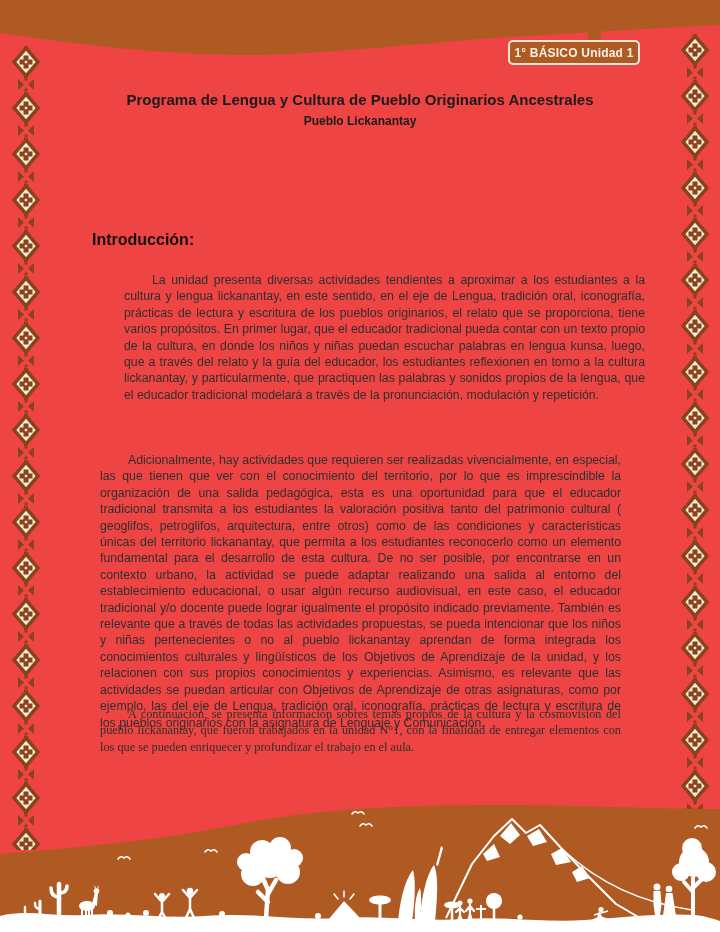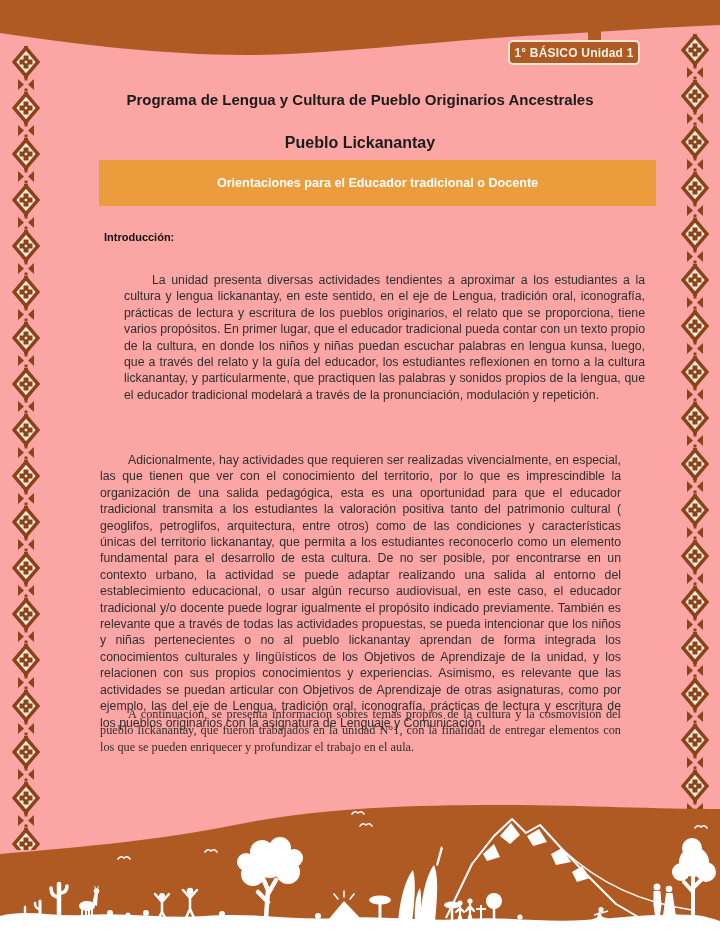--- a/index.html
+++ b/index.html
@@ -1,43 +1,43 @@
 <!DOCTYPE html>
 <html><head>
 <meta charset="utf-8">
 <style>
   html,body{margin:0;padding:0;background:#ffffff;}
   .page{
-    position:relative;width:720px;height:932px;background:#fca5a5;
+    position:relative;width:720px;height:932px;background:#ef4444;
     overflow:hidden;font-family:"Liberation Sans",sans-serif;
   }
   .hdr-wave{position:absolute;top:0;left:0;}
   .unit-badge{
     position:absolute;top:40px;left:508px;width:128px;height:21px;
     background:#B05A23;border:2px solid #F2E7D7;border-radius:5px;
     display:flex;align-items:center;justify-content:center;
     color:#F8F2E7;font-size:12px;font-weight:bold;letter-spacing:.2px;
   }
   .borders-overlay{position:absolute;top:0;left:0;pointer-events:none;}
   .title{
     position:absolute;top:91px;left:60px;width:600px;text-align:center;
     font-size:15px;font-weight:bold;color:#1b1b1b;
   }
   .subtitle{
-    position:absolute;top:134px;left:60px;width:600px;text-align:center;
-    font-size:16px;font-weight:bold;color:#1b1b1b;
+    position:absolute;top:114px;left:60px;width:600px;text-align:center;
+    font-size:12px;font-weight:bold;color:#1b1b1b;
   }
   .banner{
     position:absolute;top:160px;left:99px;width:557px;height:46px;
     background:#EB9C3C;display:flex;align-items:center;justify-content:center;
     color:#ffffff;font-size:12.6px;font-weight:bold;
   }
   .section-heading{
-    position:absolute;top:231px;left:104px;
-    font-size:11px;font-weight:bold;color:#111111;
+    position:absolute;top:231px;left:92px;
+    font-size:16px;font-weight:bold;color:#111111;
   }
   .body-par{
     position:absolute;left:100px;width:521px;margin:0;
     text-align:justify;text-indent:28px;
     font-size:12.3px;line-height:16.4px;color:#2f2f2f;
   }
   .p1{top:272px;margin-left:24px;} .p2{top:420px;margin-top:32px;} .p3{top:706px;font-family:Liberation Serif, serif;}
   .ftr-wave{position:absolute;bottom:0;left:0;}
 </style>
 </head>
@@ -79,21 +79,20 @@
         <rect x="12.5" y="42.5" width="3" height="3" fill="#8A4218"></rect>
       </pattern>
     </defs>
     <rect x="12" y="46" width="28" height="804" fill="url(#motifL)"></rect>
     <rect x="681" y="34" width="28" height="778" fill="url(#motifR)"></rect>
   </svg>
 
   <div class="title">Programa de Lengua y Cultura de Pueblo Originarios Ancestrales</div>
   <div class="subtitle">Pueblo Lickanantay</div>
 
-  <div class="banner">Orientaciones para el Educador tradicional o Docente</div>
 
   <div class="section-heading">Introducción:</div>
 
   <p class="body-par p1">La unidad presenta diversas actividades tendientes a aproximar a los estudiantes a la cultura y lengua lickanantay, en este sentido, en el eje de Lengua, tradición oral, iconografía, prácticas de lectura y escritura de los pueblos originarios, el relato que se proporciona, tiene varios propósitos. En primer lugar, que el educador tradicional pueda contar con un texto propio de la cultura, en donde los niños y niñas puedan escuchar palabras en lengua kunsa, luego, que a través del relato y la guía del educador, los estudiantes reflexionen en torno a la cultura lickanantay,  y particularmente, que practiquen las palabras y sonidos propios de la lengua, que el educador tradicional modelará a través de la pronunciación, modulación y repetición.</p>
   <p class="body-par p2">Adicionalmente, hay actividades que requieren ser realizadas vivencialmente, en especial, las que tienen que ver con el conocimiento del territorio, por lo que es imprescindible la organización de una salida pedagógica, esta es una oportunidad para que el educador tradicional transmita a los estudiantes la valoración positiva tanto del patrimonio cultural ( geoglifos, petroglifos, arquitectura, entre otros) como de las condiciones y características únicas del territorio lickanantay, que permita a los estudiantes reconocerlo como un elemento fundamental para el desarrollo de esta cultura. De no ser posible, por encontrarse en un contexto urbano, la actividad se puede adaptar realizando una salida al entorno del establecimiento educacional, o usar algún recurso audiovisual, en este caso, el educador tradicional y/o docente puede lograr igualmente el propósito indicado previamente. También es relevante que a través de todas las actividades propuestas, se pueda intencionar que los niños y niñas pertenecientes o no al pueblo lickanantay aprendan de forma integrada los conocimientos culturales y lingüísticos de los Objetivos de Aprendizaje de la unidad, y los relacionen con sus propios conocimientos y experiencias. Asimismo,  es relevante que las actividades se puedan articular con Objetivos de Aprendizaje de otras asignaturas, como por ejemplo, las del eje de Lengua, tradición oral, iconografía, prácticas de lectura y escritura de los pueblos originarios con la asignatura de Lenguaje y Comunicación.</p>
   <p class="body-par p3">A continuación, se presenta información sobres temas propios de la cultura y la cosmovisión del pueblo lickanantay, que fueron trabajados en la unidad N°1, con la finalidad de entregar elementos con los que se pueden enriquecer y profundizar el trabajo en el aula.</p>
 
   <svg class="ftr-wave" width="720" height="130" viewBox="0 0 720 130">
     <path d="M0,52 C70,46 150,40 240,22 C320,6 410,3 495,3 C575,3 655,7 720,7 L720,130 L0,130 Z" fill="#B05A23"></path>
     <path d="M0,114 C25,107 55,115 85,113 C125,110 165,117 205,114 C255,110 295,119 340,116 C385,113 425,120 465,117 C505,114 545,121 585,118 C625,115 665,111 695,113 C705,114 714,117 720,119 L720,130 L0,130 Z" fill="#ffffff"></path>

